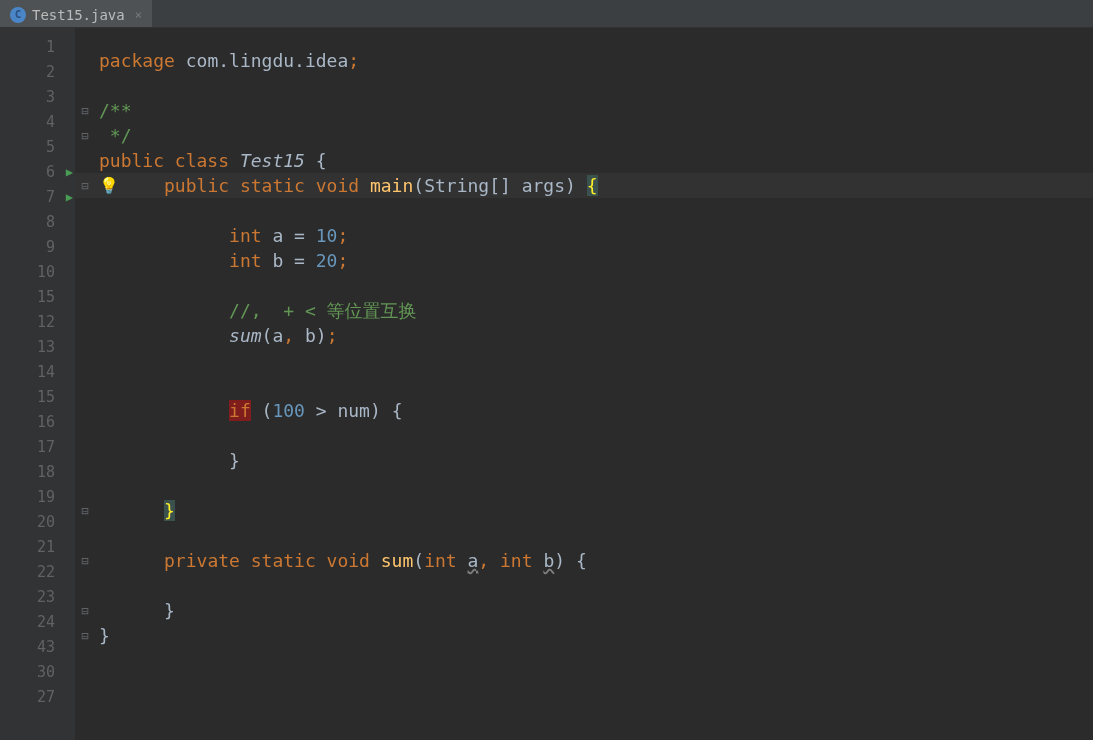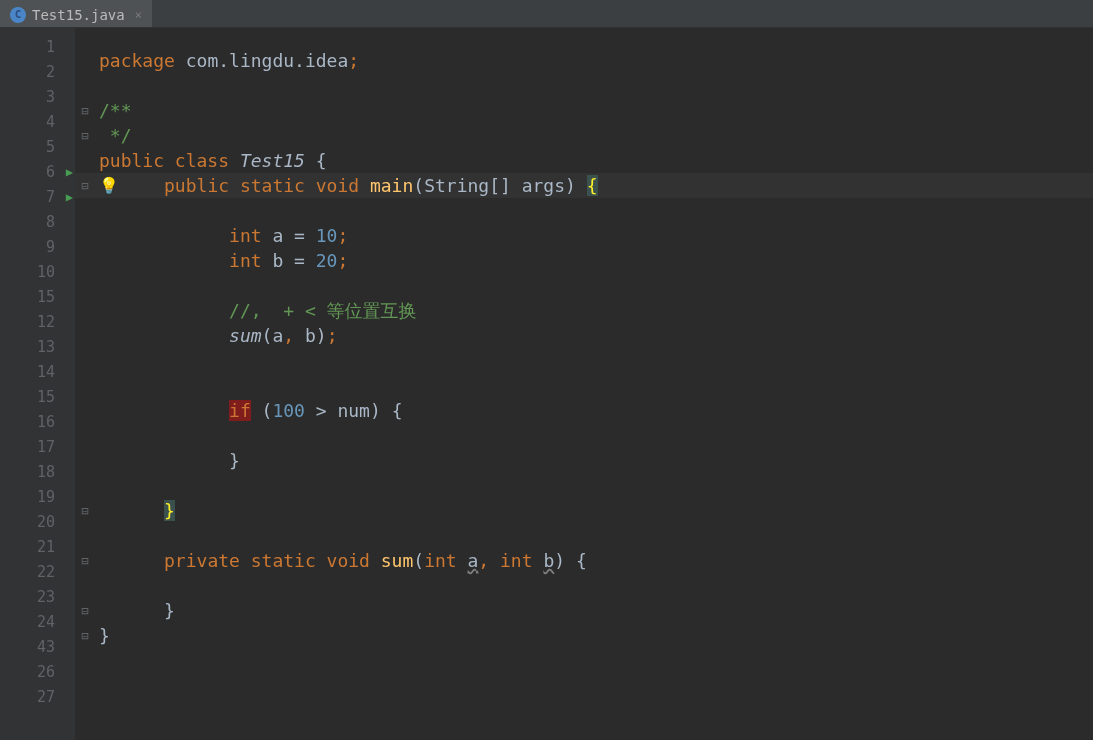--- a/index.html
+++ b/index.html
@@ -157,21 +157,21 @@
       <div class="gutter-line">16</div>
       <div class="gutter-line">17</div>
       <div class="gutter-line">18</div>
       <div class="gutter-line">19</div>
       <div class="gutter-line">20</div>
       <div class="gutter-line">21</div>
       <div class="gutter-line">22</div>
       <div class="gutter-line">23</div>
       <div class="gutter-line">24</div>
       <div class="gutter-line">43</div>
-      <div class="gutter-line">26</div>
+      <div class="gutter-line">30</div>
       <div class="gutter-line">27</div>
     </div>
   <div class="code-area" id="code">
       <div class="code-line"><span class="code-content"><span class="kw">package </span><span class="pkg">com.lingdu.idea</span><span class="comma-orange">;</span></span></div>
       <div class="code-line"><span class="code-content"></span></div>
       <div class="code-line"><span class="fold-col">⊟</span><span class="code-content"><span class="doc-comment">/**</span></span></div>
       <div class="code-line"><span class="fold-col">⊟</span><span class="code-content"><span class="doc-comment"> */</span></span></div>
       <div class="code-line"><span class="code-content"><span class="kw">public class </span><span class="class-name">Test15 </span><span class="punct">{</span></span></div>
       <div class="code-line current-line"><span class="fold-col">⊟</span><span class="bulb">💡</span><span class="code-content">      <span class="kw">public static </span><span class="kw">void </span><span class="method-name">main</span><span class="punct">(String[] args) </span><span class="highlight-brace">{</span></span></div>
       <div class="code-line"><span class="code-content"></span></div>

